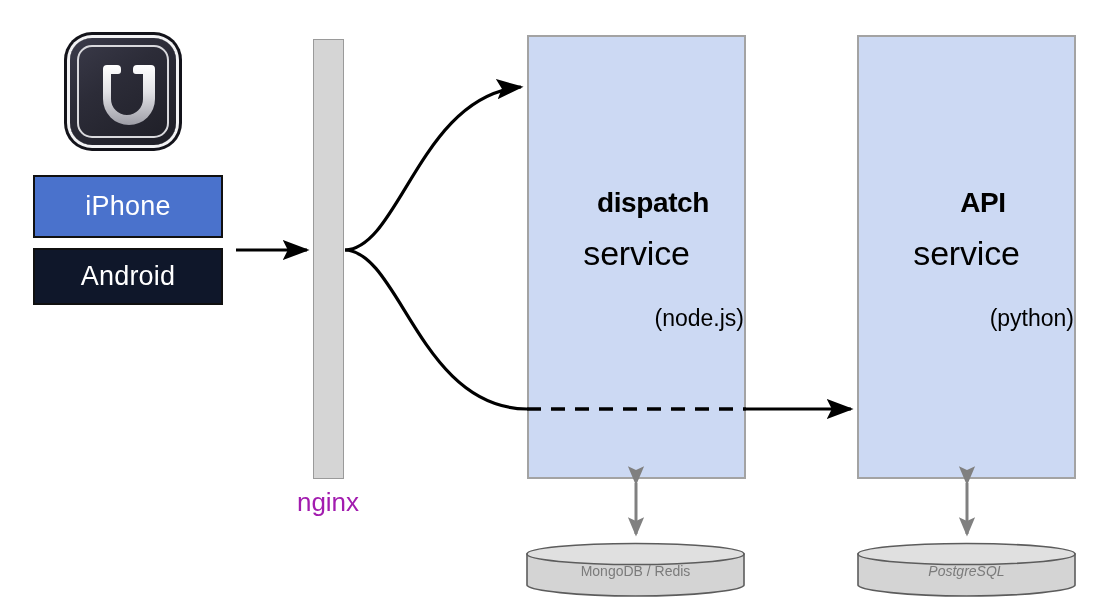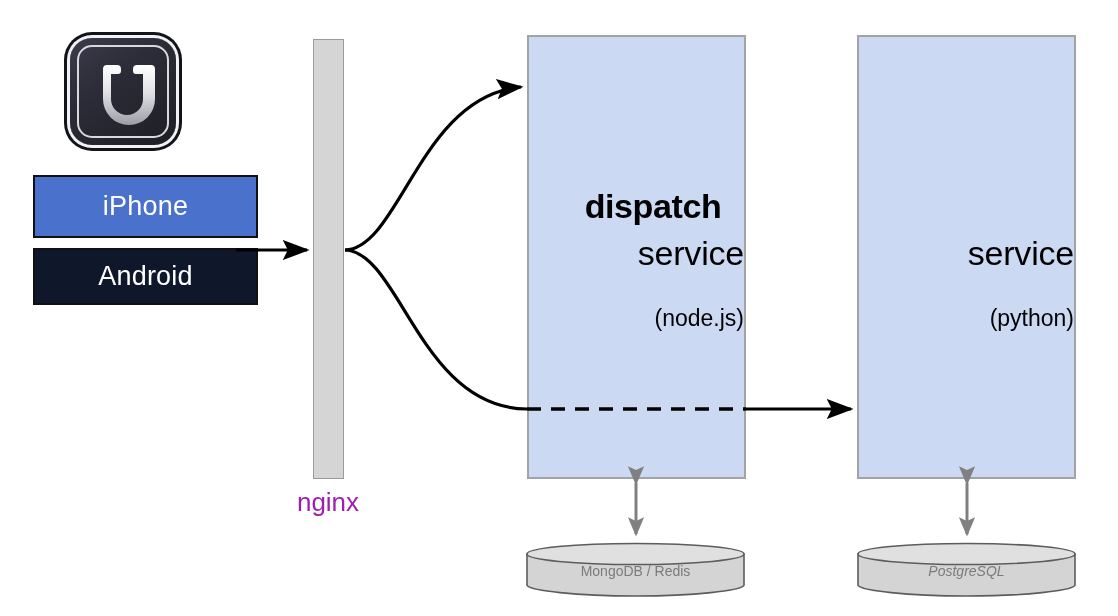--- a/index.html
+++ b/index.html
@@ -43,21 +43,21 @@
   }
   .uber-logo svg {
     position: absolute;
     left: 0; top: 0;
   }
 
   
   .client-box {
     position: absolute;
     left: 33px;
-    width: 225px;
+    width: 190px;
     box-sizing: border-box;
     border: 2px solid #101010;
     color: #ffffff;
     font-size: 27px;
     display: flex;
     align-items: center;
     justify-content: center;
     letter-spacing: .2px;
   }
   #box-iphone {
@@ -102,30 +102,30 @@
     border: 2px solid #a3a3a3;
     box-sizing: border-box;
   }
   #box-dispatch { left: 527px; }
   #box-api      { left: 857px; }
 
   .svc-title-strong {
     position: absolute;
     left: 0; right: 0;
     text-align: center;
-    font-size: 34px;
+    font-size: 28px;
     font-weight: bold;
     color: #000;
     letter-spacing: -0.4px;
     padding-left: 33px;
   }
   .svc-title-light {
     position: absolute;
     left: 0; right: 0;
-    text-align: right;
+    text-align: center;
     font-size: 34px;
     font-weight: normal;
     color: #000;
     letter-spacing: -0.2px;
   }
   .svc-sub {
     position: absolute;
     left: 0; right: 0;
     text-align: right;
     font-size: 23px;
@@ -195,20 +195,21 @@
   <div class="nginx-bar"></div>
   <div class="nginx-label">nginx</div>
 
   <div class="service-box" id="box-dispatch">
     <div class="svc-title-strong">dispatch</div>
     <div class="svc-title-light">service</div>
     <div class="svc-sub">(node.js)</div>
   </div>
 
   <div class="service-box" id="box-api">
+    <div class="svc-title-strong">API</div>
     <div class="svc-title-light">service</div>
     <div class="svc-sub">(python)</div>
   </div>
 
   <div class="db-cyl" id="db-mongo">
     <svg width="219" height="55" viewBox="0 0 219 55">
       <path d="M1 12 v31 a1 1 0 0 0 .4 .8 C6 48.5 48 54 109.5 54 S213 48.5 217.6 43.8 a1 1 0 0 0 .4 -.8 v-31 z" fill="#d4d4d4" stroke="#5c5c5c" stroke-width="1.6"></path>
       <ellipse cx="109.5" cy="12" rx="108.5" ry="10.5" fill="#e0e0e0" stroke="#5c5c5c" stroke-width="1.6"></ellipse>
     </svg>
     <div class="db-label">MongoDB / Redis</div>

